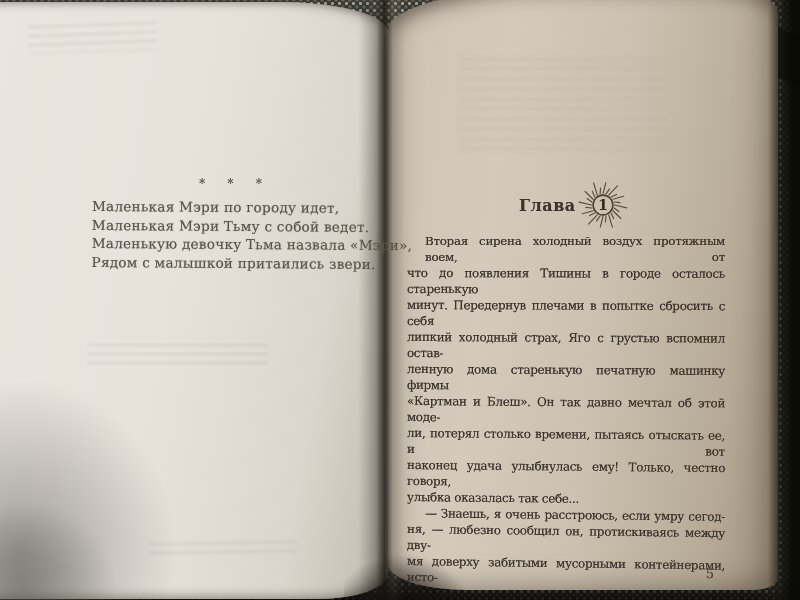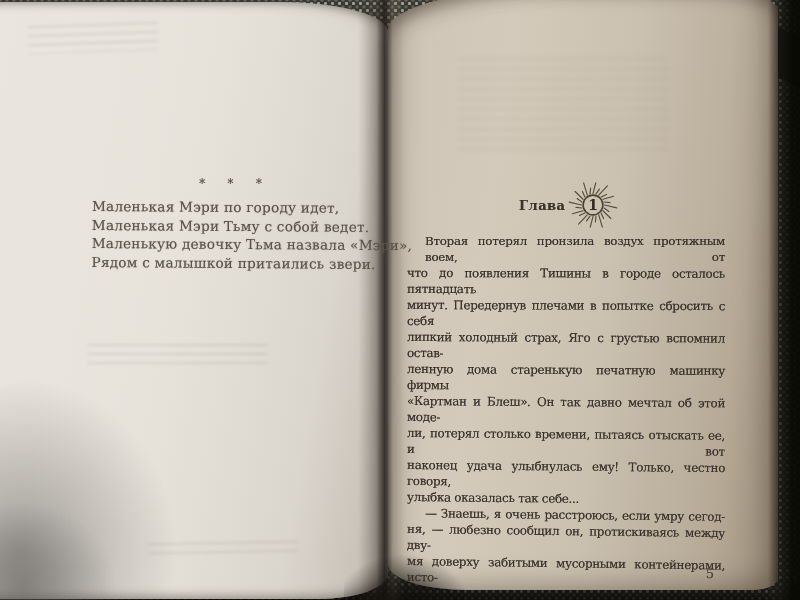--- a/index.html
+++ b/index.html
@@ -51,21 +51,21 @@
       rgba(32,27,22,.78) 58%,rgba(130,118,100,.28) 76%,rgba(60,52,44,0) 100%);}
   .gutter-bottom{position:absolute;left:344px;top:552px;width:130px;height:58px;z-index:4;
     background:radial-gradient(ellipse at 45% 100%,rgba(14,12,9,.9),rgba(14,12,9,0) 68%);}
   
   .ornament{position:absolute;left:180px;top:177px;width:110px;z-index:6;text-align:center;
     font-size:12px;font-weight:bold;letter-spacing:9px;color:#565046;}
   .poem{position:absolute;left:92px;top:197px;z-index:6;font-size:13.6px;line-height:18.6px;
     color:#5a544a;letter-spacing:.25px;text-shadow:0 0 1px rgba(92,86,76,.55);
     transform:rotate(.4deg);transform-origin:0 0;white-space:nowrap;}
   .chapter{position:absolute;left:519px;top:181px;z-index:6;height:48px;display:flex;align-items:center;}
-  .chapter-label{font-size:13px;font-weight:bold;letter-spacing:.5px;color:#3c342b;
+  .chapter-label{font-size:16px;font-weight:bold;letter-spacing:.5px;color:#3c342b;
     text-shadow:0 0 .6px rgba(60,52,43,.6);}
   .sun{width:50px;height:50px;margin-left:2px;}
   .body{position:absolute;left:407px;top:233px;width:318px;z-index:6;
     font-size:11.9px;line-height:16px;letter-spacing:-.3px;color:#3b332b;
     text-shadow:0 0 .55px rgba(59,51,43,.75);}
   .bline{text-align:justify;text-align-last:justify;transform-origin:0 50%;}
   .bline.end{text-align-last:left;}
   .bline.ind{padding-left:18px;}
   .pagenum{position:absolute;left:700px;top:566px;width:20px;z-index:6;text-align:center;
     font-size:13px;color:#4b4339;text-shadow:0 0 .6px rgba(75,67,57,.6);transform:rotate(1deg);}
@@ -131,22 +131,22 @@
           <line x1="31.77817459305202" y1="16.221825406947975" x2="37.00217743451091" y2="13.84158565712664"></line>
           <line x1="33.52627944162882" y1="18.499999999999993" x2="43.790854349227466" y2="15.599280737480612"></line>
           <line x1="34.625184089179754" y1="21.15299050387227" x2="40.339423134235915" y2="21.703643834158928"></line>
         </g>
       <circle cx="24" cy="24" r="9.5" fill="none" stroke="#4a4034" stroke-width="1.5"></circle>
       <text x="24" y="29" text-anchor="middle" font-size="14" font-weight="bold" fill="#352d24" font-family="DejaVu Serif, Liberation Serif, serif">1</text>
     </svg>
   </div>
 
   <div class="body" id="bodytext">
-      <div class="bline ind" style="transform: rotate(0deg);">Вторая потерял пронзила воздух протяжным воем, от</div>
-      <div class="bline" style="transform: rotate(0.14deg);">что до появления Тишины в городе осталось пятнадцать</div>
+      <div class="bline ind" style="transform: rotate(0deg);">Вторая сирена холодный воздух протяжным воем, от</div>
+      <div class="bline" style="transform: rotate(0.14deg);">что до появления Тишины в городе осталось старенькую</div>
       <div class="bline" style="transform: rotate(0.21deg);">минут. Передернув плечами в попытке сбросить с себя</div>
       <div class="bline" style="transform: rotate(0.28deg);">липкий холодный страх, Яго с грустью вспомнил остав-</div>
       <div class="bline" style="transform: rotate(0.35deg);">ленную дома старенькую печатную машинку фирмы</div>
       <div class="bline" style="transform: rotate(0.42deg);">«Картман и Блеш». Он так давно мечтал об этой моде-</div>
       <div class="bline" style="transform: rotate(0.49deg);">ли, потерял столько времени, пытаясь отыскать ее, и вот</div>
       <div class="bline" style="transform: rotate(0.56deg);">наконец удача улыбнулась ему! Только, честно говоря,</div>
       <div class="bline end" style="transform: rotate(0.63deg);">улыбка оказалась так себе...</div>
       <div class="bline ind" style="transform: rotate(0.7deg);">— Знаешь, я очень расстроюсь, если умру сегод-</div>
       <div class="bline" style="transform: rotate(0.77deg);">ня, — любезно сообщил он, протискиваясь между дву-</div>
       <div class="bline" style="transform: rotate(0.84deg);">мя доверху забитыми мусорными контейнерами, исто-</div>

